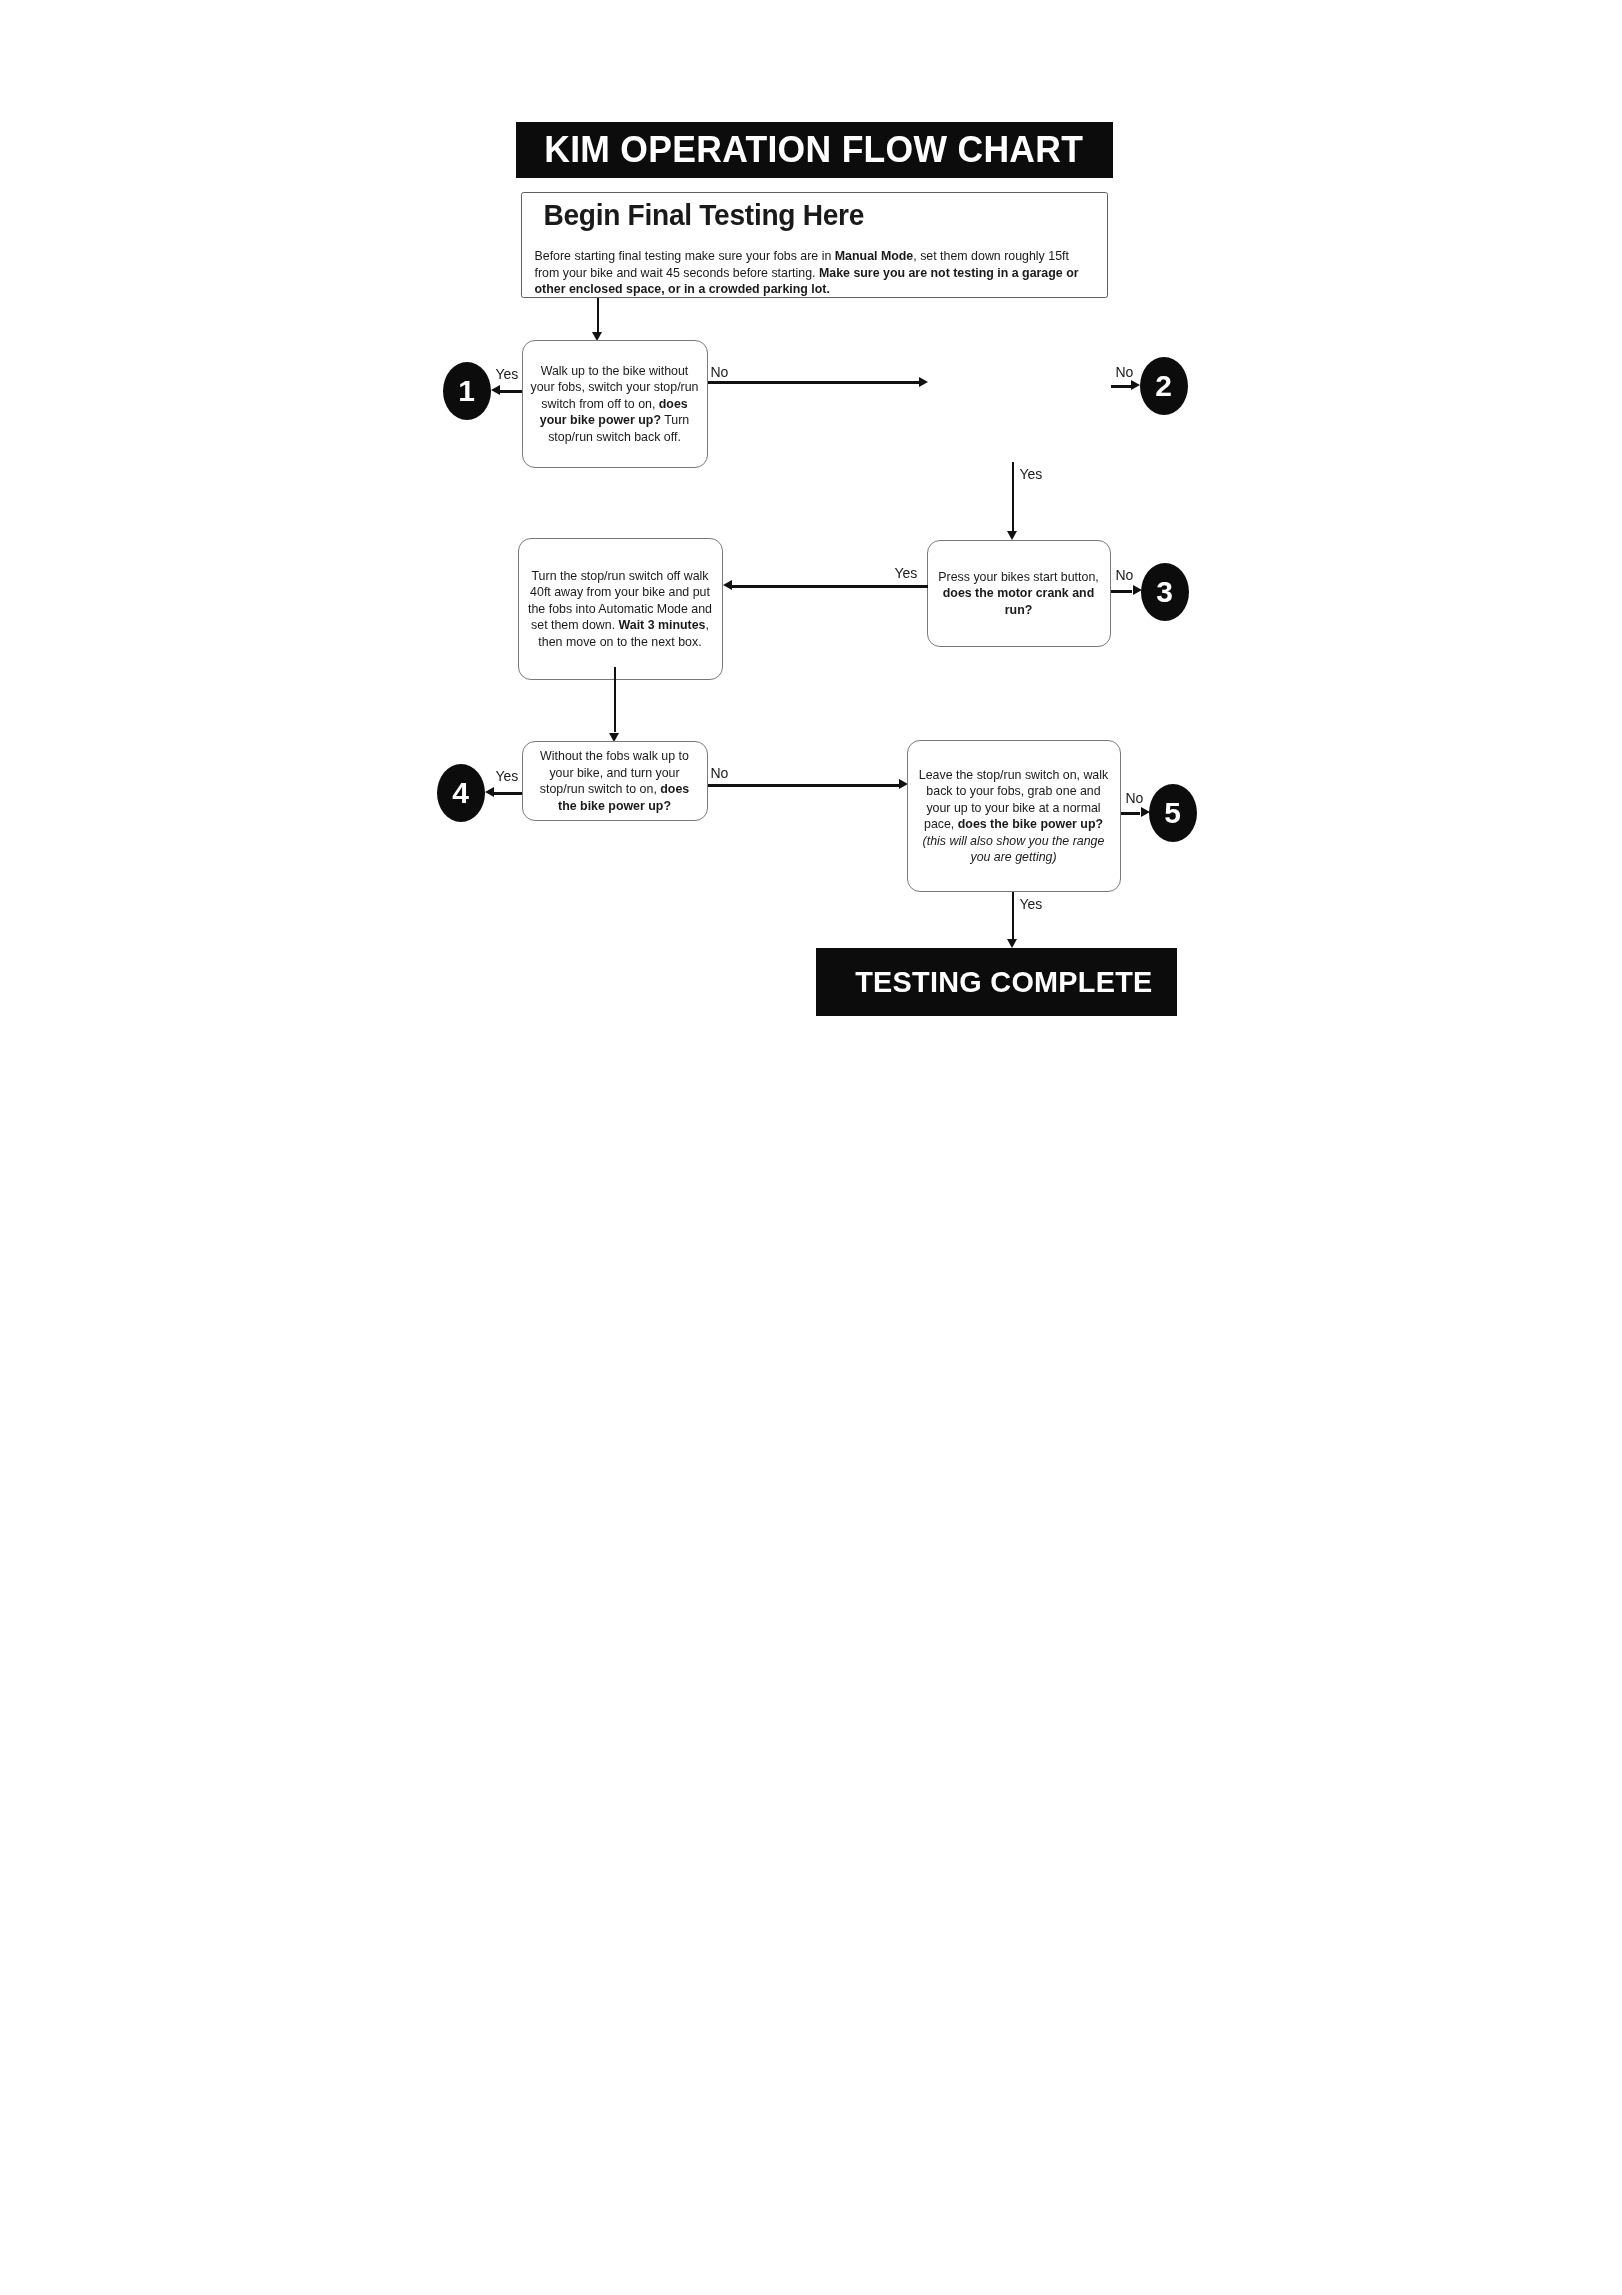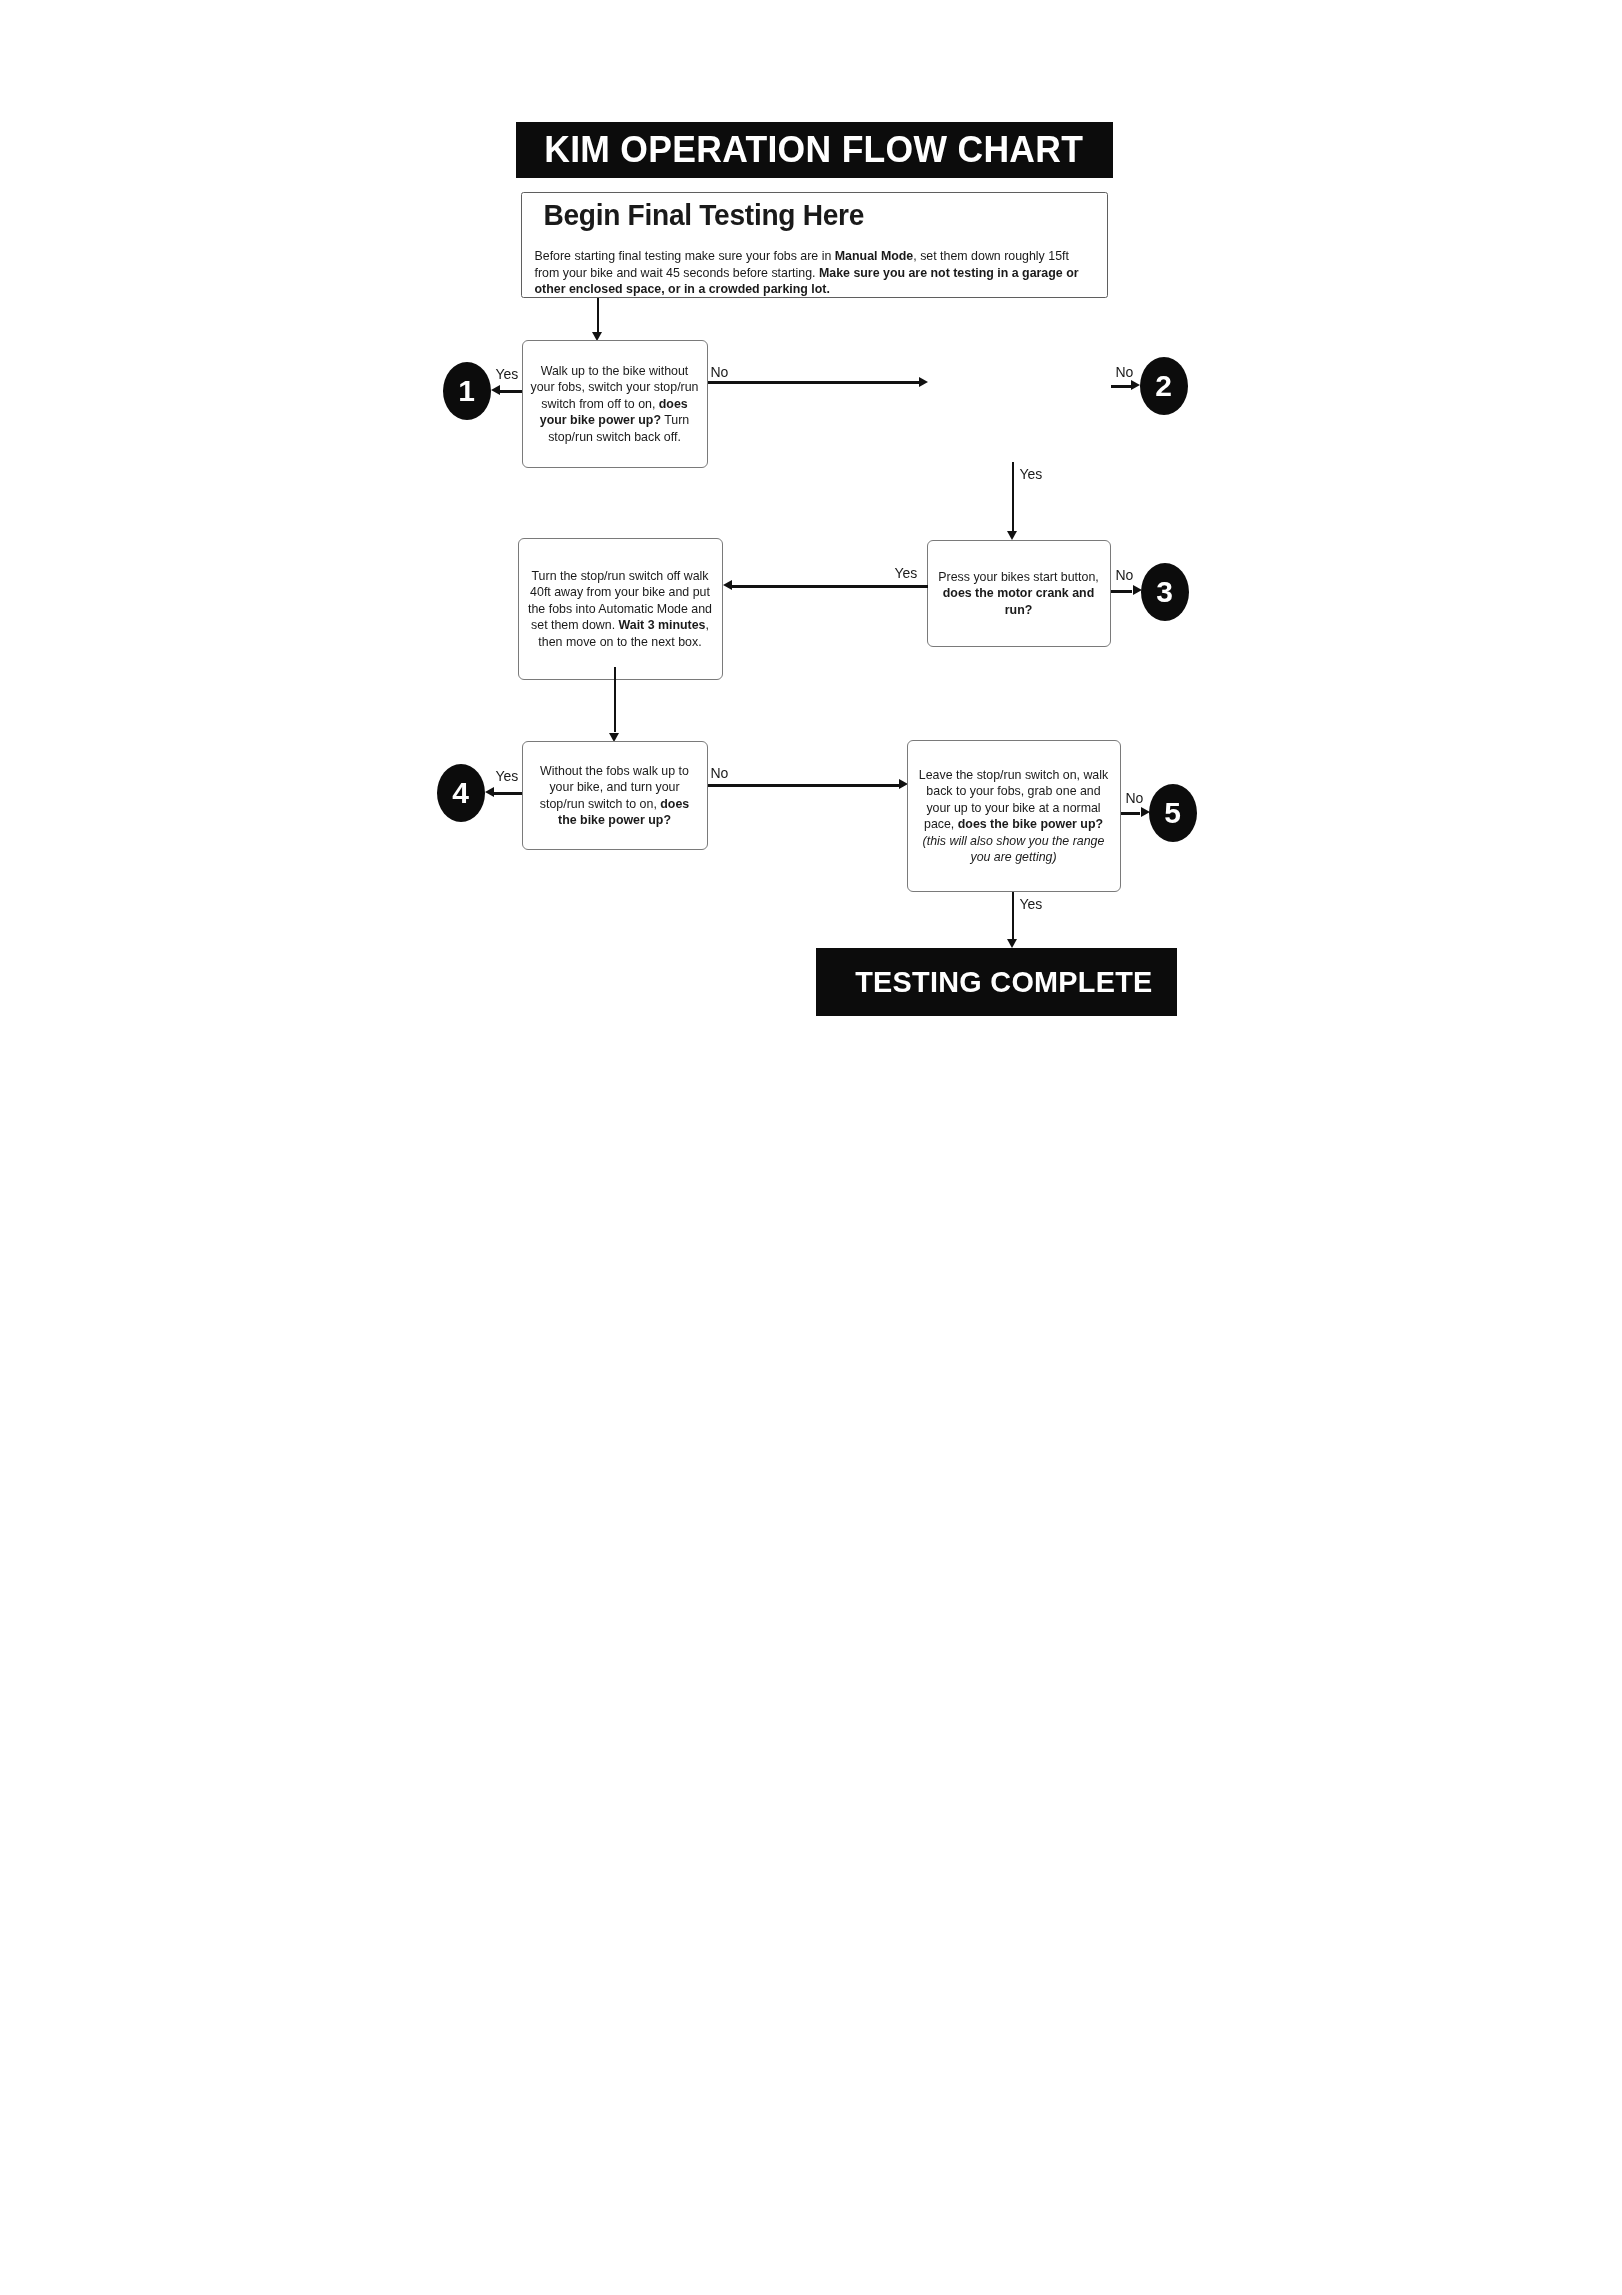--- a/index.html
+++ b/index.html
@@ -11,21 +11,21 @@
   body{font-family:"Liberation Sans",sans-serif;color:var(--text);}
   .page{position:relative;width:811px;height:1148px;margin:0 auto;background:var(--page_bg);overflow:hidden;}
   .abs{position:absolute;}
   .banner{background:var(--banner_bg);color:var(--banner_text);display:flex;align-items:center;justify-content:center;text-align:center;}
   .banner .btxt{font-weight:700;letter-spacing:0.3px;transform:scaleX(.96);white-space:nowrap;}
   .title-banner .btxt{font-size:37px;}
   .complete-banner .btxt{font-size:30px;}
   .startbox{border:1.3px solid #5f5f5f;border-radius:2.6px;background:#fff;text-align:left;padding:5.2px 13px 6.5px;}
   .startbox h1{margin:1.3px 0 3.9px;font-size:29px;font-weight:700;transform:scaleX(.97);letter-spacing:-0.3px;}
   .startbox .bodytxt{font-size:12.4px;line-height:1.32;margin-top:16px;}
-  .node{border:1.3px solid var(--box_border);border-radius:6px;background:#fff;display:flex;align-items:center;justify-content:center;text-align:center;padding:5.2px 6.5px;font-size:12.4px;line-height:1.33;}
+  .node{border:1.3px solid var(--box_border);border-radius:13px;background:#fff;display:flex;align-items:center;justify-content:center;text-align:center;padding:5.2px 6.5px;font-size:12.4px;line-height:1.33;}
   .terminal{background:var(--banner_bg);border-radius:50%;display:flex;align-items:center;justify-content:center;color:#fff;font-size:30px;font-weight:700;}
   .hline{background:var(--arrow);height:2.6px;}
   .vline{background:var(--arrow);width:2.6px;}
   .head{width:0;height:0;}
   .head-left{border-top:5.9px solid transparent;border-bottom:5.9px solid transparent;border-right:9.2px solid var(--arrow);}
   .head-right{border-top:5.9px solid transparent;border-bottom:5.9px solid transparent;border-left:9.2px solid var(--arrow);}
   .head-down{border-left:5.9px solid transparent;border-right:5.9px solid transparent;border-top:9.2px solid var(--arrow);}
   .elabel{font-size:14px;color:var(--text);white-space:nowrap;}
 </style>
 </head>
@@ -87,21 +87,21 @@
   <span class="abs elabel" style="left:710px;top:567px;">No</span>
   <div class="abs hline" style="left:705px;top:590px;width:21.6px;"></div>
   <div class="abs head head-right" style="left:727px;top:585px;"></div>
   <div class="abs terminal" style="left:735px;top:563px;width:48px;height:58px;">
     <span>3</span>
   </div>
 
   <div class="abs vline" style="left:208px;top:667px;height:65px;"></div>
   <div class="abs head head-down" style="left:203px;top:733px;"></div>
 
-  <div class="abs node" style="left:116px;top:741px;width:186px;height:109px;">
+  <div class="abs node" style="left:116px;top:741px;width:186px;height:80px;">
     <div><span>Without the fobs walk up to your bike, and turn your stop/run switch to on, </span><span style="font-weight: 700;">does the bike power up?</span></div>
   </div>
 
   <span class="abs elabel" style="left:90px;top:768px;">Yes</span>
   <div class="abs hline" style="left:88px;top:792px;width:28px;"></div>
   <div class="abs head head-left" style="left:79px;top:787px;"></div>
   <div class="abs terminal" style="left:31px;top:764px;width:48px;height:58px;">
     <span>4</span>
   </div>
 

